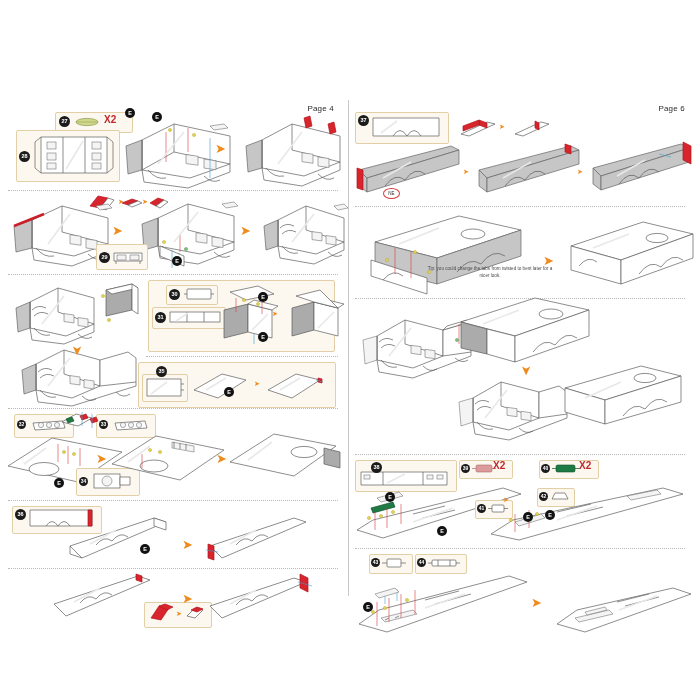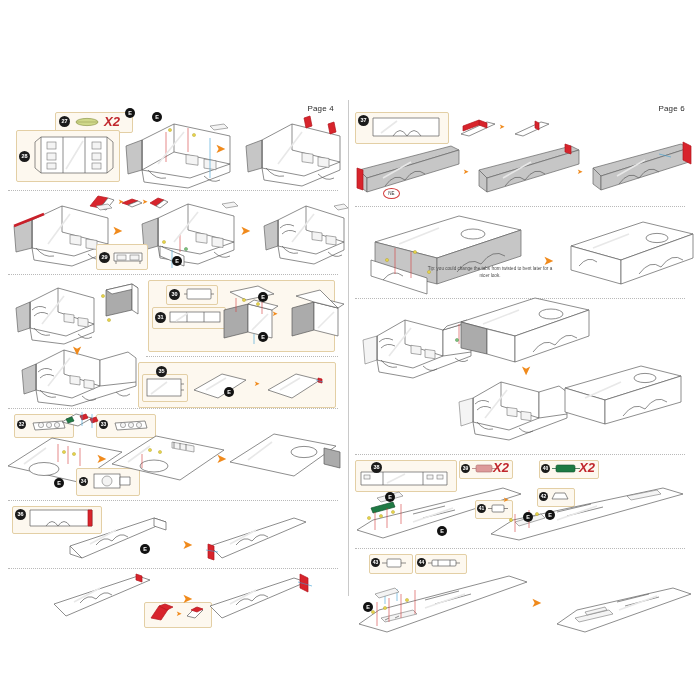--- a/index.html
+++ b/index.html
@@ -18,21 +18,21 @@
 
   .hr-dot{position:absolute;left:8px;right:8px;height:0;border-top:1px dotted #b9b9b9;}
 
   
   .panel{position:absolute;border:1px solid #e3cfa5;background:#fdf8ef;border-radius:2px;}
   .badge{position:absolute;width:11px;height:11px;border-radius:50%;background:#1b1b1b;color:#fff;
          font-size:5.5px;line-height:11px;text-align:center;font-weight:bold;z-index:6;}
   .badge.sm{width:9px;height:9px;line-height:9px;font-size:5px;}
   .letter{position:absolute;width:10px;height:10px;border-radius:50%;background:#121212;color:#fff;
           font-size:5.5px;line-height:10px;text-align:center;font-weight:bold;z-index:7;}
-  .xmult{position:absolute;color:#c0272d;font-size:13px;font-weight:bold;font-family:"Liberation Sans",sans-serif;font-style:italic;}
+  .xmult{position:absolute;color:#c0272d;font-size:10px;font-weight:bold;font-family:"Liberation Sans",sans-serif;}
   .arrow{position:absolute;color:#f08a1c;font-size:13px;line-height:1;z-index:5;}
   .arrow.down{transform:rotate(90deg);}
   .smallarrow{position:absolute;color:#f08a1c;font-size:7px;line-height:1;}
   .tip{position:absolute;font-size:4.6px;color:#4a4a4a;text-align:center;line-height:1.5;width:130px;}
 
   .ne-oval{position:absolute;width:15px;height:9px;border:1px solid #d23b3b;border-radius:50%;
            color:#333;font-size:4.5px;line-height:9px;text-align:center;}
 
   .sk{position:absolute;}
   .sk svg{display:block;overflow:visible;}

